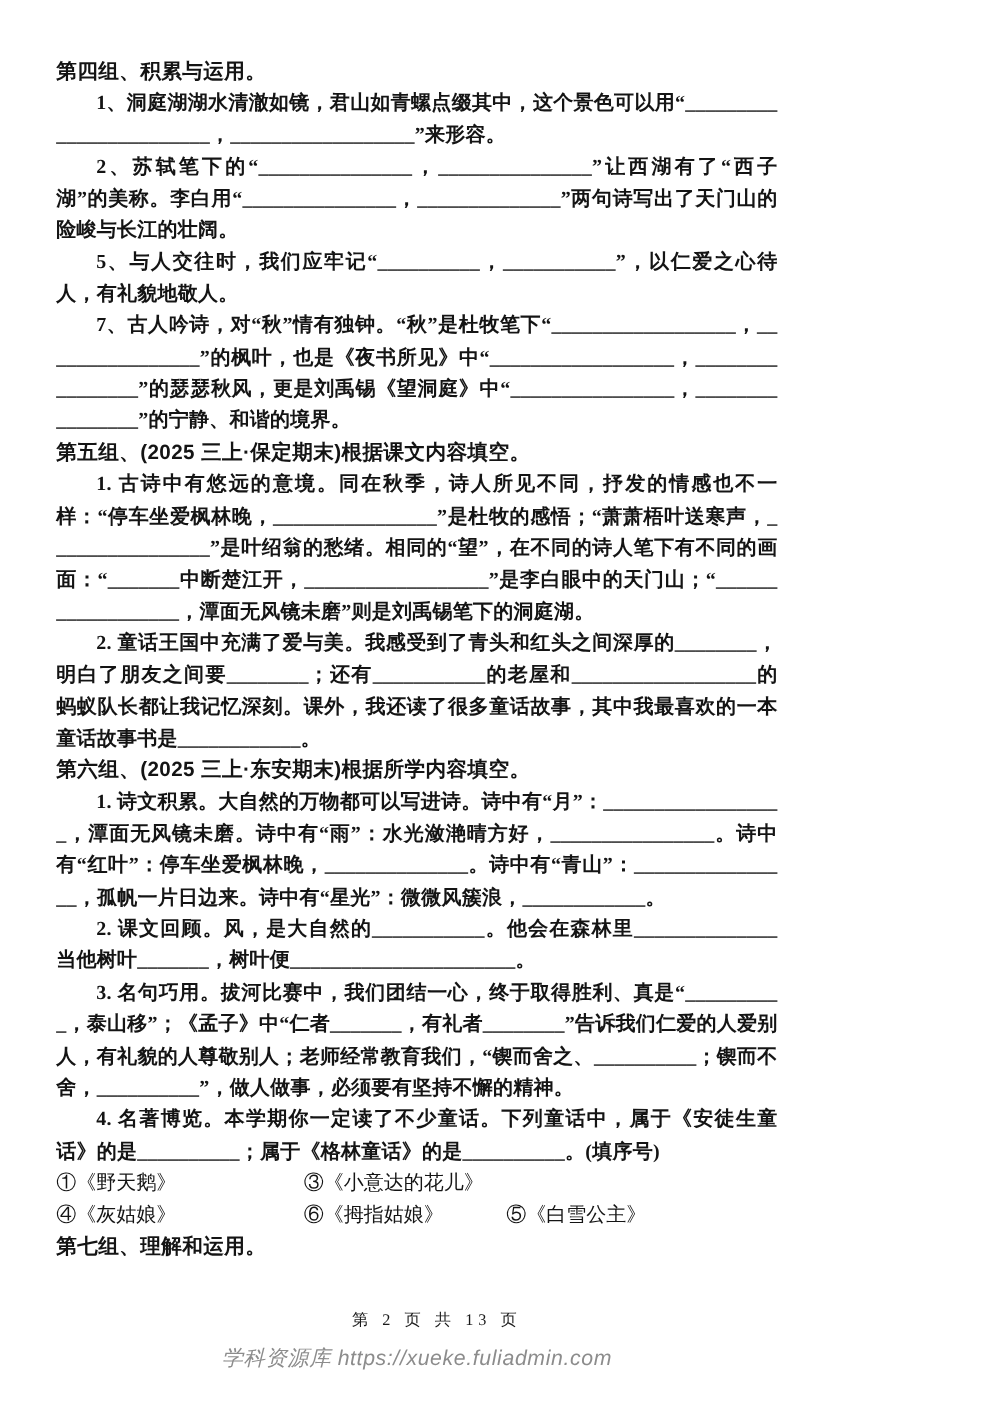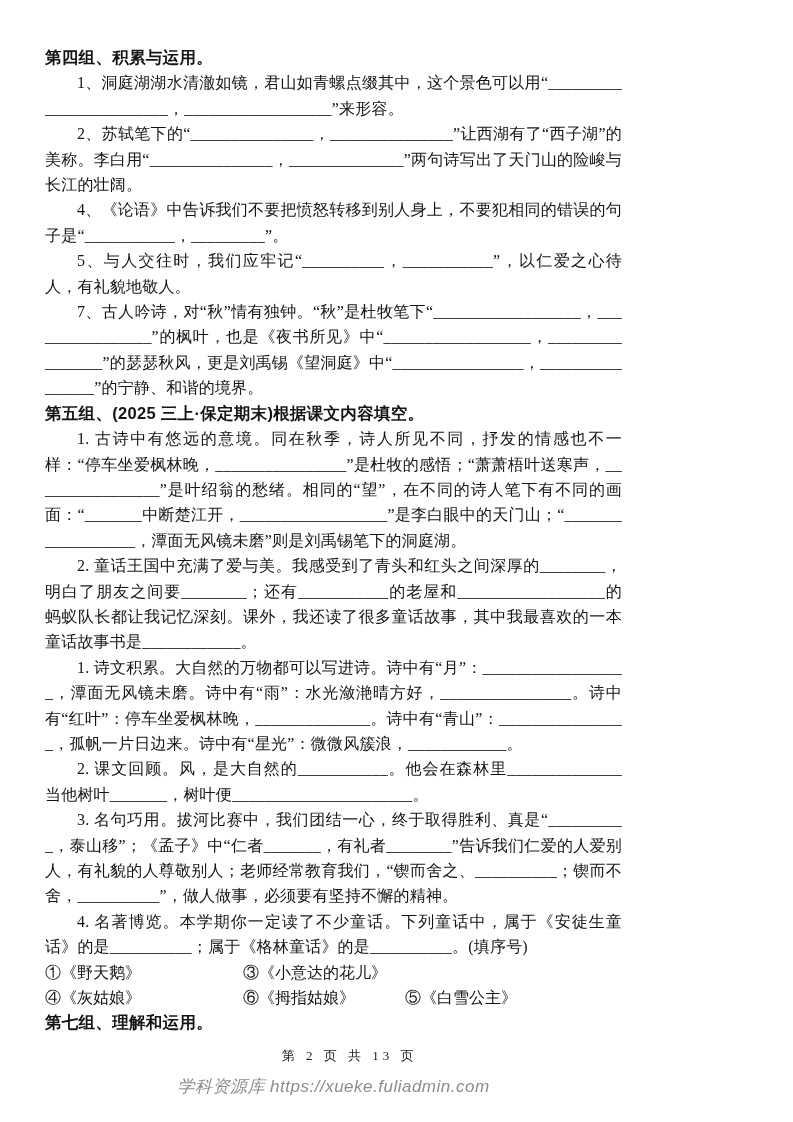--- a/index.html
+++ b/index.html
@@ -32,20 +32,21 @@
     text-align: left;
     letter-spacing: 0.3px;
   }
   p.question {
     margin: 0;
     text-indent: 2em;
     text-align: justify;
     line-height: 25.4px;
     word-break: break-all;
     letter-spacing: 0.2px;
+    font-weight: bold;
   }
   .options-row {
     display: grid;
     grid-template-columns: 198px 162px 1fr;
     line-height: 25.4px;
   }
   .options-row .option {
     white-space: nowrap;
   }
   .footer {
@@ -73,28 +74,28 @@
   }
 </style>
 </head>
 <body>
 
 <div class="page">
 
   <h3 class="section-heading">第四组、积累与运用。</h3>
   <p class="question">1、洞庭湖湖水清澈如镜，君山如青螺点缀其中，这个景色可以用“________________________，__________________”来形容。</p>
   <p class="question">2、苏轼笔下的“_______________，_______________”让西湖有了“西子湖”的美称。李白用“_______________，______________”两句诗写出了天门山的险峻与长江的壮阔。</p>
-  <p class="question">4、《论语》中告诉我们不要把愤怒转移到别人身上，不要犯相同的错误的句子是“___________，_________”。</p>
   <p class="question">5、与人交往时，我们应牢记“__________，___________”，以仁爱之心待人，有礼貌地敬人。</p>
   <p class="question">7、古人吟诗，对“秋”情有独钟。“秋”是杜牧笔下“__________________，________________”的枫叶，也是《夜书所见》中“__________________，________________”的瑟瑟秋风，更是刘禹锡《望洞庭》中“________________，________________”的宁静、和谐的境界。</p>
 
   <h3 class="section-heading">第五组、(2025 三上·保定期末)根据课文内容填空。</h3>
   <p class="question">1. 古诗中有悠远的意境。同在秋季，诗人所见不同，抒发的情感也不一样：“停车坐爱枫林晚，________________”是杜牧的感悟；“萧萧梧叶送寒声，________________”是叶绍翁的愁绪。相同的“望”，在不同的诗人笔下有不同的画面：“_______中断楚江开，__________________”是李白眼中的天门山；“__________________，潭面无风镜未磨”则是刘禹锡笔下的洞庭湖。</p>
   <p class="question">2. 童话王国中充满了爱与美。我感受到了青头和红头之间深厚的________，明白了朋友之间要________；还有___________的老屋和__________________的蚂蚁队长都让我记忆深刻。课外，我还读了很多童话故事，其中我最喜欢的一本童话故事书是____________。</p>
 
+  <h3 class="section-heading">第六组、(2025 三上·东安期末)根据所学内容填空。</h3>
   <p class="question">1. 诗文积累。大自然的万物都可以写进诗。诗中有“月”：__________________，潭面无风镜未磨。诗中有“雨”：水光潋滟晴方好，________________。诗中有“红叶”：停车坐爱枫林晚，______________。诗中有“青山”：________________，孤帆一片日边来。诗中有“星光”：微微风簇浪，____________。</p>
   <p class="question">2. 课文回顾。风，是大自然的___________。他会在森林里______________当他树叶_______，树叶便______________________。</p>
   <p class="question">3. 名句巧用。拔河比赛中，我们团结一心，终于取得胜利、真是“__________，泰山移”；《孟子》中“仁者_______，有礼者________”告诉我们仁爱的人爱别人，有礼貌的人尊敬别人；老师经常教育我们，“锲而舍之、__________；锲而不舍，__________”，做人做事，必须要有坚持不懈的精神。</p>
   <p class="question">4. 名著博览。本学期你一定读了不少童话。下列童话中，属于《安徒生童话》的是__________；属于《格林童话》的是__________。(填序号)</p>
 
   <div class="options-row">
     <span class="option">①《野天鹅》</span>
     <span class="option">③《小意达的花儿》</span>
   </div>
   <div class="options-row">

